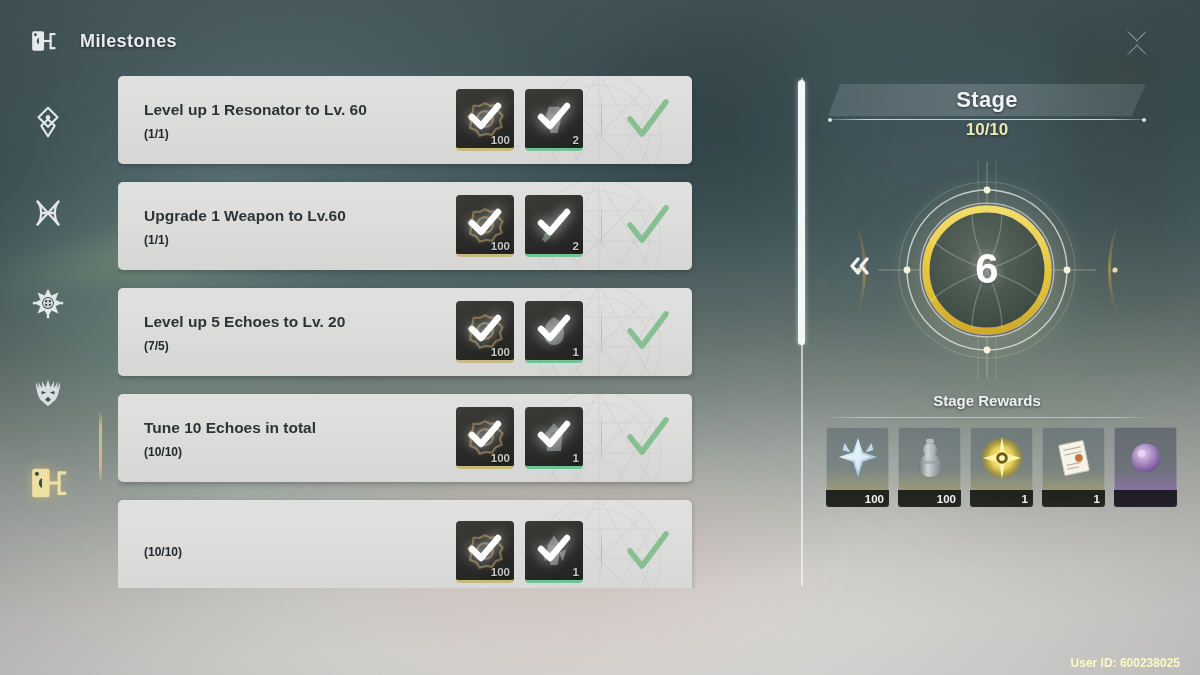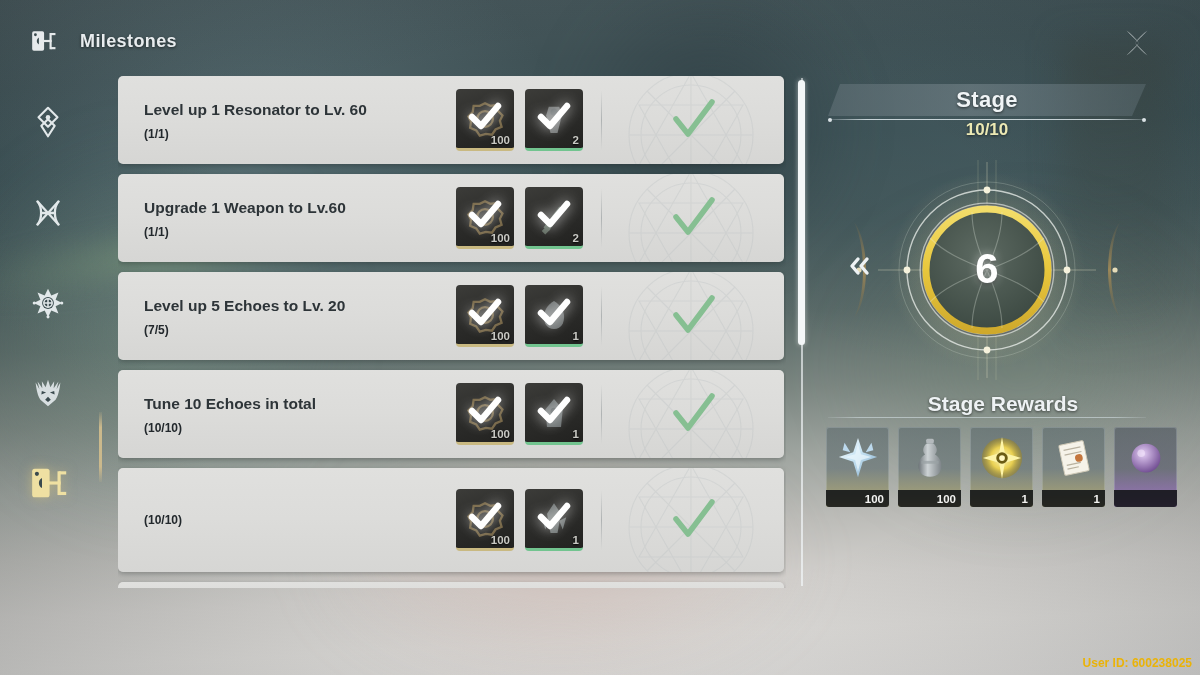--- a/index.html
+++ b/index.html
@@ -128,24 +128,24 @@
 
   
   .list-area {
     position: absolute; left: 118px; top: 76px;
     width: 668px; height: 512px;
     overflow: hidden;
     z-index: 12;
   }
   .task-card {
     position: relative;
-    width: 666px;
+    width: 574px;
     background: linear-gradient(180deg, #e0e0de 0%, #dcdcda 48%, #d6d6d4 100%);
     border-radius: 5px;
-    margin-bottom: 10px;
+    margin-bottom: 18px;
     box-shadow: 0 2px 5px rgba(20,28,30,0.28);
     overflow: hidden;
     cursor: pointer;
   }
   .task-card .watermark {
     position: absolute; right: 8px; top: -26px;
     width: 170px; height: 170px;
     opacity: 0.5;
     pointer-events: none;
   }
@@ -277,23 +277,23 @@
   }
   .stage-prev {
     position: absolute; left: 18px; top: 245px;
     width: 42px; height: 42px;
     display: flex; align-items: center; justify-content: center;
     cursor: pointer;
   }
   .stage-prev svg { width: 32px; height: 32px; }
 
   .rewards-title {
-    position: absolute; left: 16px; top: 392px;
+    position: absolute; left: 0; top: 392px;
     width: 334px; text-align: center;
-    font-size: 21px; font-weight: bold; color: #eef2f4;
+    font-size: 15px; font-weight: bold; color: #eef2f4;
     text-shadow: 0 1px 3px rgba(0,0,0,0.55);
   }
   .rewards-rule {
     position: absolute; left: 8px; top: 417px;
     width: 318px; height: 1px;
     background: linear-gradient(90deg, rgba(210,222,226,0.12), rgba(210,222,226,0.6) 10%, rgba(210,222,226,0.6) 90%, rgba(210,222,226,0.12));
   }
   .rewards-strip {
     position: absolute; left: 6px; top: 427px;
     width: 374px; height: 86px;
@@ -343,22 +343,22 @@
     position: absolute; left: 2px; top: 0;
     width: 120px; height: 42px;
     opacity: 0.5;
   }
   .cta-label {
     position: relative;
     font-size: 17px; font-weight: 600; color: #ffffff;
     text-shadow: 0 1px 3px rgba(0,0,0,0.35);
   }
   .user-id {
-    position: absolute; right: 8px; top: 656px;
-    font-size: 12px; font-weight: 600; color: #eab308;
+    position: absolute; right: 20px; top: 656px;
+    font-size: 12px; font-weight: 600; color: #fef9c3;
   }
 </style>
 </head>
 <body>
 
 <div id="app">
 
   <div class="bg-base"></div>
   <div class="bg-blur-a"></div>
   <div class="bg-blur-b"></div>

